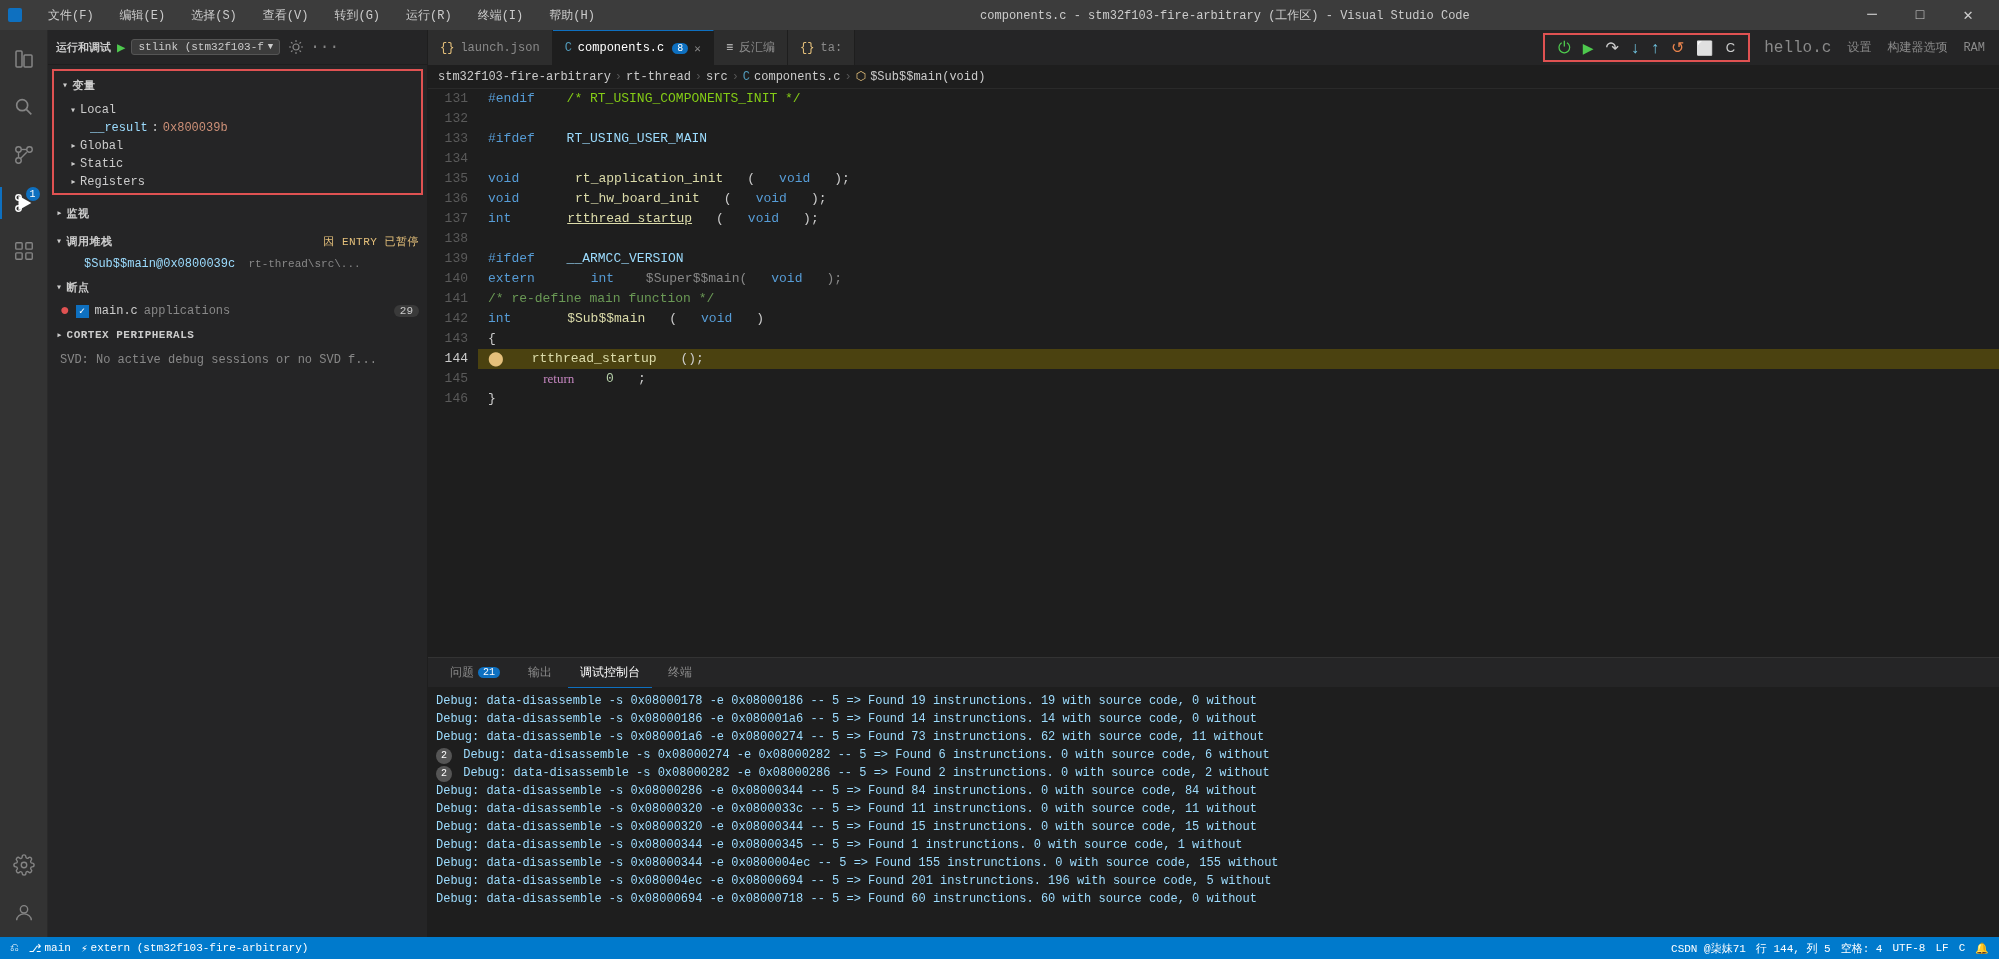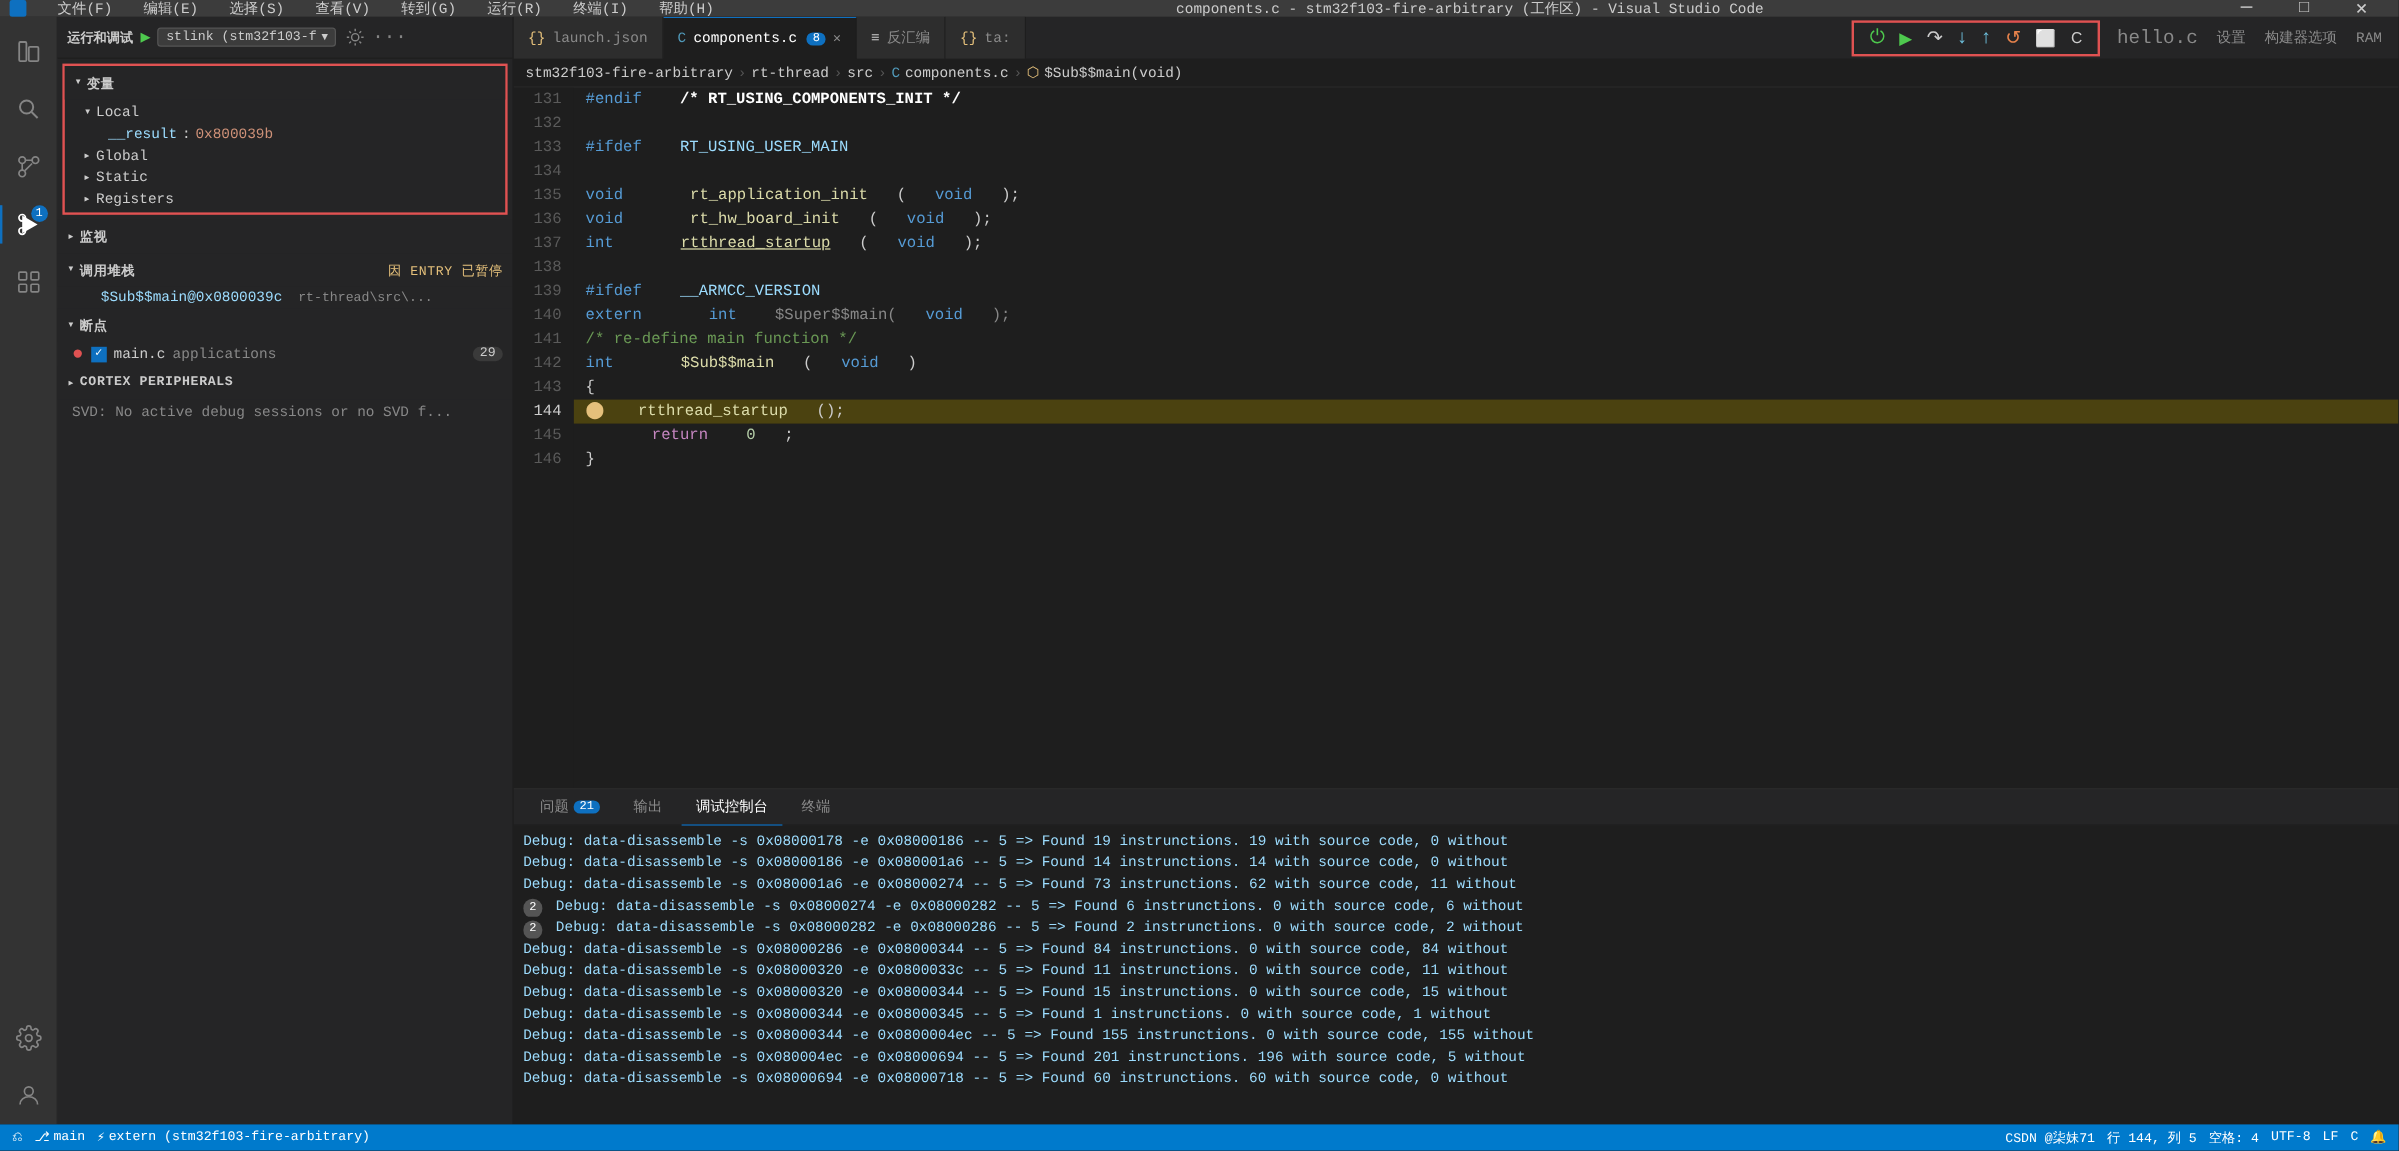--- a/index.html
+++ b/index.html
@@ -318,21 +318,21 @@
       color: #ffffff;
       flex-shrink: 0;
     }
     .status-left { display: flex; gap: 10px; align-items: center; }
     .status-right { display: flex; gap: 10px; align-items: center; }
     .status-item { display: flex; align-items: center; gap: 3px; cursor: pointer; }
 
     .top-bar {
       display: flex;
       align-items: center;
-      height: 14px;
+      height: 30px;
       background: #3c3c3c;
       padding: 0 8px;
       gap: 14px;
       flex-shrink: 0;
     }
     .menu-item {
       font-size: 12px;
       color: #cccccc;
       cursor: pointer;
       padding: 2px 6px;
@@ -621,21 +621,21 @@
           <div class="line-number">143</div>
           <div class="line-number current">144</div>
           <div class="line-number">145</div>
           <div class="line-number">146</div>
         </div>
 
         <div class="code-content">
 
           <div class="code-line">
             <span style="color:#569cd6;">#endif</span>
-            <span style="color:#ffffff;font-weight:bold;"> /* RT_USING_COMPONENTS_INIT */</span>
+            <span style="color:#84cc16;"> /* RT_USING_COMPONENTS_INIT */</span>
           </div>
 
           <div class="code-line">&nbsp;</div>
 
           <div class="code-line">
             <span style="color:#569cd6;">#ifdef</span>
             <span style="color:#9cdcfe;"> RT_USING_USER_MAIN</span>
           </div>
 
           <div class="code-line">&nbsp;</div>
@@ -701,21 +701,21 @@
           </div>
 
           <div class="code-line highlighted">
             <span class="debug-arrow">⬤</span>
             <span style="color:#dcdcaa;">rtthread_startup</span>
             <span style="color:#cccccc;">();</span>
           </div>
 
           <div class="code-line">
             <span style="color:#cccccc;">    </span>
-            <span style="color:#c586c0;">return</span>
+            <span style="color:#c586c0;font-family:Liberation Serif, serif;">return</span>
             <span style="color:#b5cea8;"> 0</span>
             <span style="color:#cccccc;">;</span>
           </div>
 
           <div class="code-line">
             <span style="color:#cccccc;">}</span>
           </div>
         </div>
       </div>
     </div>

